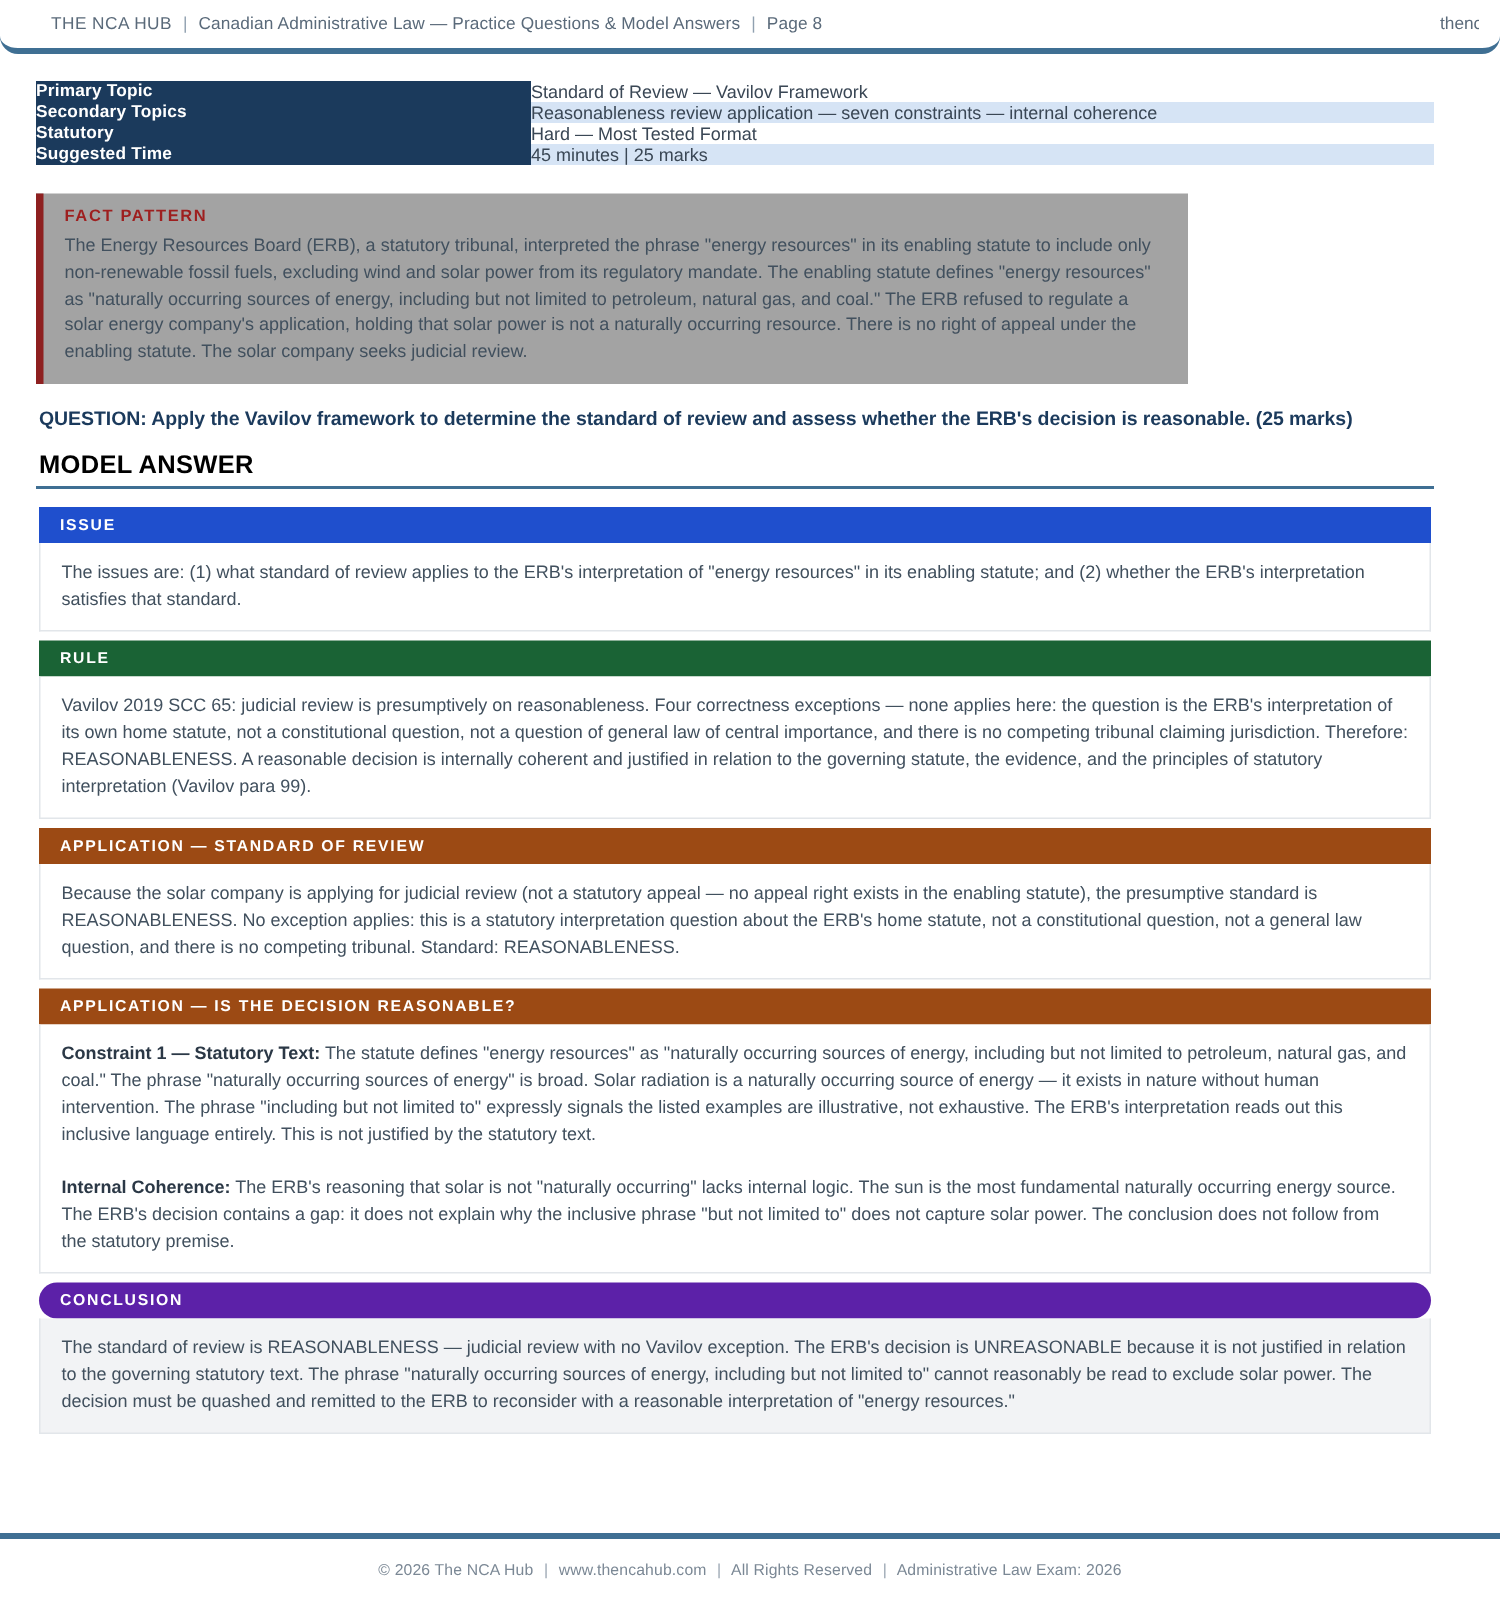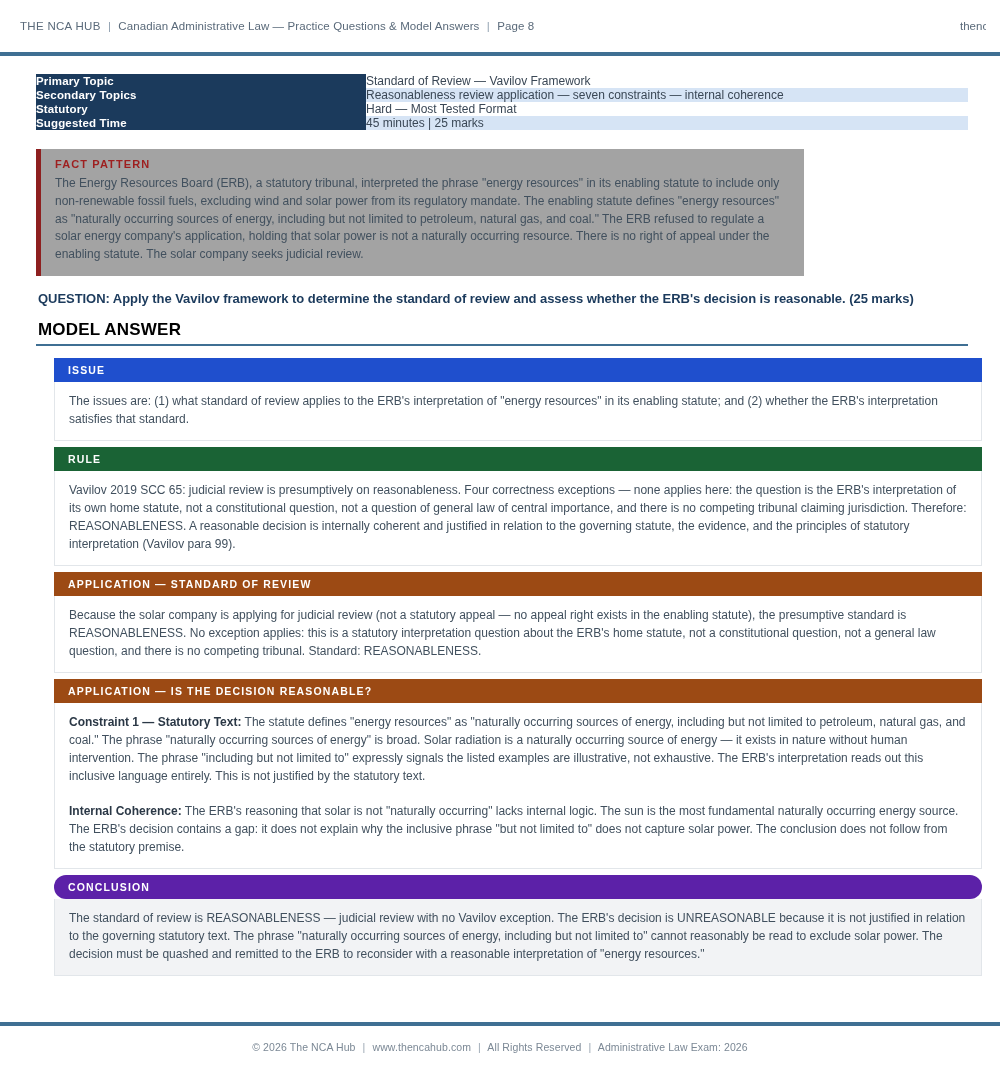--- a/index.html
+++ b/index.html
@@ -11,48 +11,49 @@
   body {
     width: 1000px;
     min-height: 1068px;
     font-family: "Liberation Sans", sans-serif;
     color: #2f3b4a;
     position: relative;
   }
 
   
   .page-header {
-    height: 56px;
-    padding: 0 14px 0 20px;
+    height: 36px;
+    padding: 0 14px 0 34px;
     display: flex;
     align-items: center;
     justify-content: space-between;
     border-bottom: 4px solid #3f6f93;
     overflow: hidden;
+    border-radius: 12px;
   }
   .header-left {
     font-size: 11.5px;
     color: #5a6a7a;
     white-space: nowrap;
     letter-spacing: .1px;
   }
   .header-left .brand { letter-spacing: .3px; }
   .header-sep { padding: 0 4px; color: #90a0b0; }
   .header-right {
     font-size: 11.5px;
     color: #5a6a7a;
     white-space: nowrap;
     overflow: hidden;
     max-width: 26px;
     text-overflow: clip;
   }
 
   
   .content {
-    padding: 18px 28px 0 36px;
+    padding: 18px 28px 0 24px;
   }
 
   
   .meta-table {
     width: 932px;
     border-collapse: collapse;
     table-layout: fixed;
     margin-bottom: 19px;
   }
   .meta-table td { padding: 0; vertical-align: middle; }
@@ -112,21 +113,21 @@
     margin: 0 0 4px 2px;
   }
   .model-answer-rule {
     width: 932px;
     height: 2px;
     background: #3f6f93;
     margin-bottom: 12px;
   }
 
   
-  .answer-section { width: 928px; margin-left: 18px; margin-bottom: 2px; }
+  .answer-section { width: 928px; margin-left: 2px; margin-bottom: 2px; }
   .section-header {
     color: #ffffff;
     font-size: 10.5px;
     font-weight: bold;
     letter-spacing: 1.15px;
     padding: 6px 0 6px 14px;
   }
   .section-body {
     background: #ffffff;
     border: 1px solid #e2e6ea;

